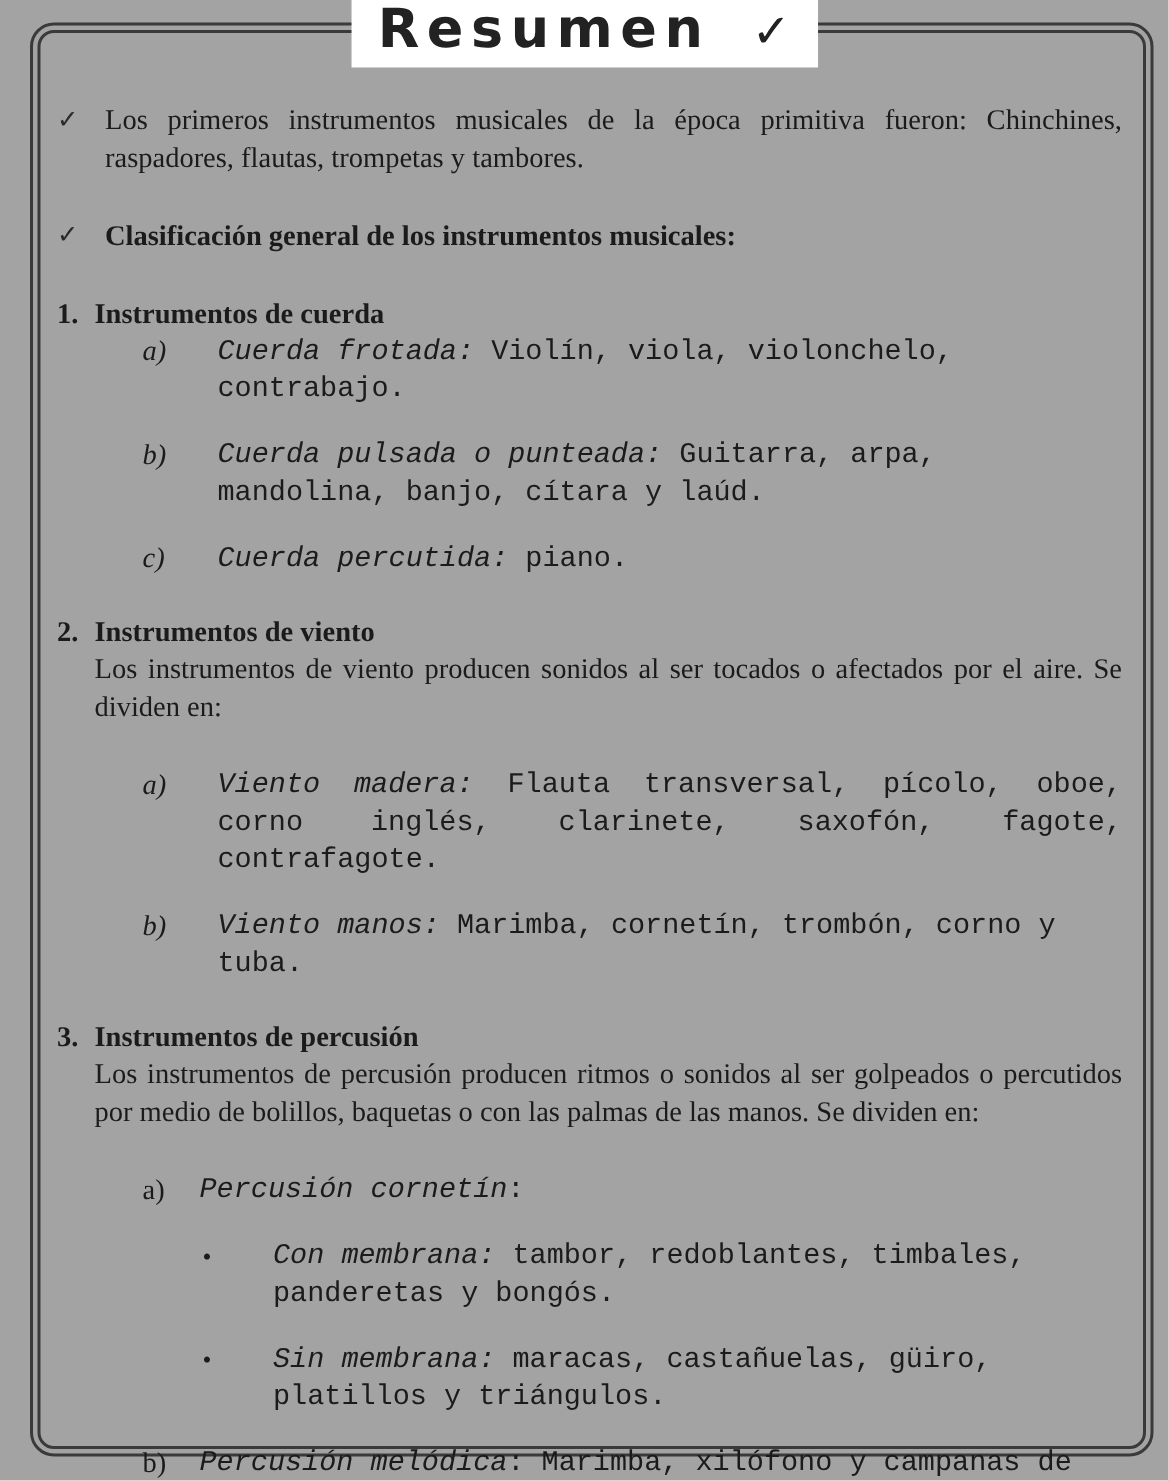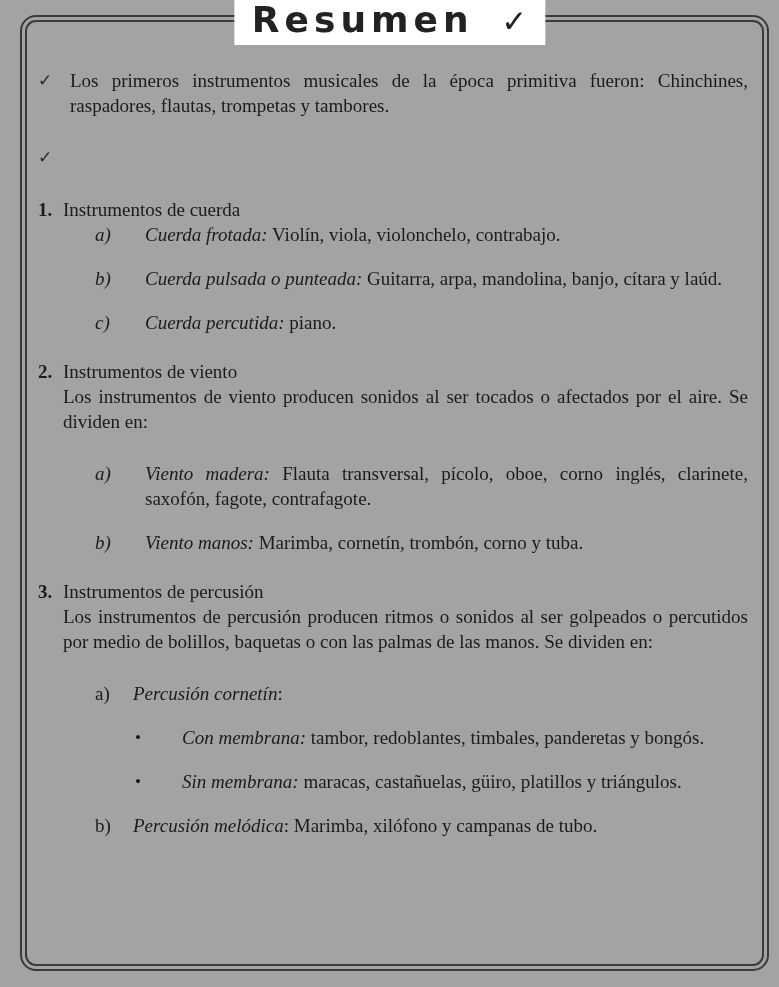--- a/index.html
+++ b/index.html
@@ -60,26 +60,26 @@
   }
   .row { display: flex; align-items: flex-start; }
   .marker { flex: none; }
   .justify { text-align: justify; }
   .check-item { margin-bottom: 27px; }
   .check-item .marker { width: 32px; font-size: 17px; font-family: "DejaVu Sans", sans-serif; color: #2a2a2a; }
   .check-item .bold-text { font-weight: bold; }
   .section { margin-bottom: 24px; }
   .section .num { width: 25px; font-weight: bold; }
   .section-body { flex: 1; min-width: 0; }
-  .section-heading { font-weight: normal; }
+  .section-heading { font-weight: bold; }
   .section-para { margin-bottom: 27px; }
   .sub-item { margin-left: 32px; margin-bottom: 19px; }
   .sub-item .letter { width: 50px; font-style: italic; }
   .sub-item.roman-marker .letter { width: 38px; font-style: normal; }
-  .sub-item-text { flex: 1; min-width: 0; }
+  .sub-item-text { flex: 1; min-width: 0; font-family: Liberation Mono, monospace; }
   .label { font-style: italic; }
   .sub-bullet { margin-left: 72px; margin-bottom: 19px; }
   .sub-bullet .dot { width: 47px; font-size: 17px; }
   .last { margin-bottom: 0; }
 </style>
 </head>
 <body>
 
 <div class="page">
 
@@ -94,20 +94,21 @@
 
   <div class="content">
 
     <div class="check-item row">
       <span class="marker">✓</span>
       <div class="justify">Los primeros instrumentos musicales de la época primitiva fueron: Chinchines, raspadores, flautas, trompetas y tambores.</div>
     </div>
 
     <div class="check-item row">
       <span class="marker">✓</span>
+      <div class="bold-text">Clasificación general de los instrumentos musicales:</div>
     </div>
 
     <div class="section row">
       <span class="marker num">1.</span>
       <div class="section-body">
         <div class="section-heading">Instrumentos de cuerda</div>
 
         <div class="sub-item row">
           <span class="marker letter">a)</span>
           <div class="sub-item-text"><span class="label">Cuerda frotada:</span><span> Violín, viola, violonchelo, contrabajo.</span></div>

